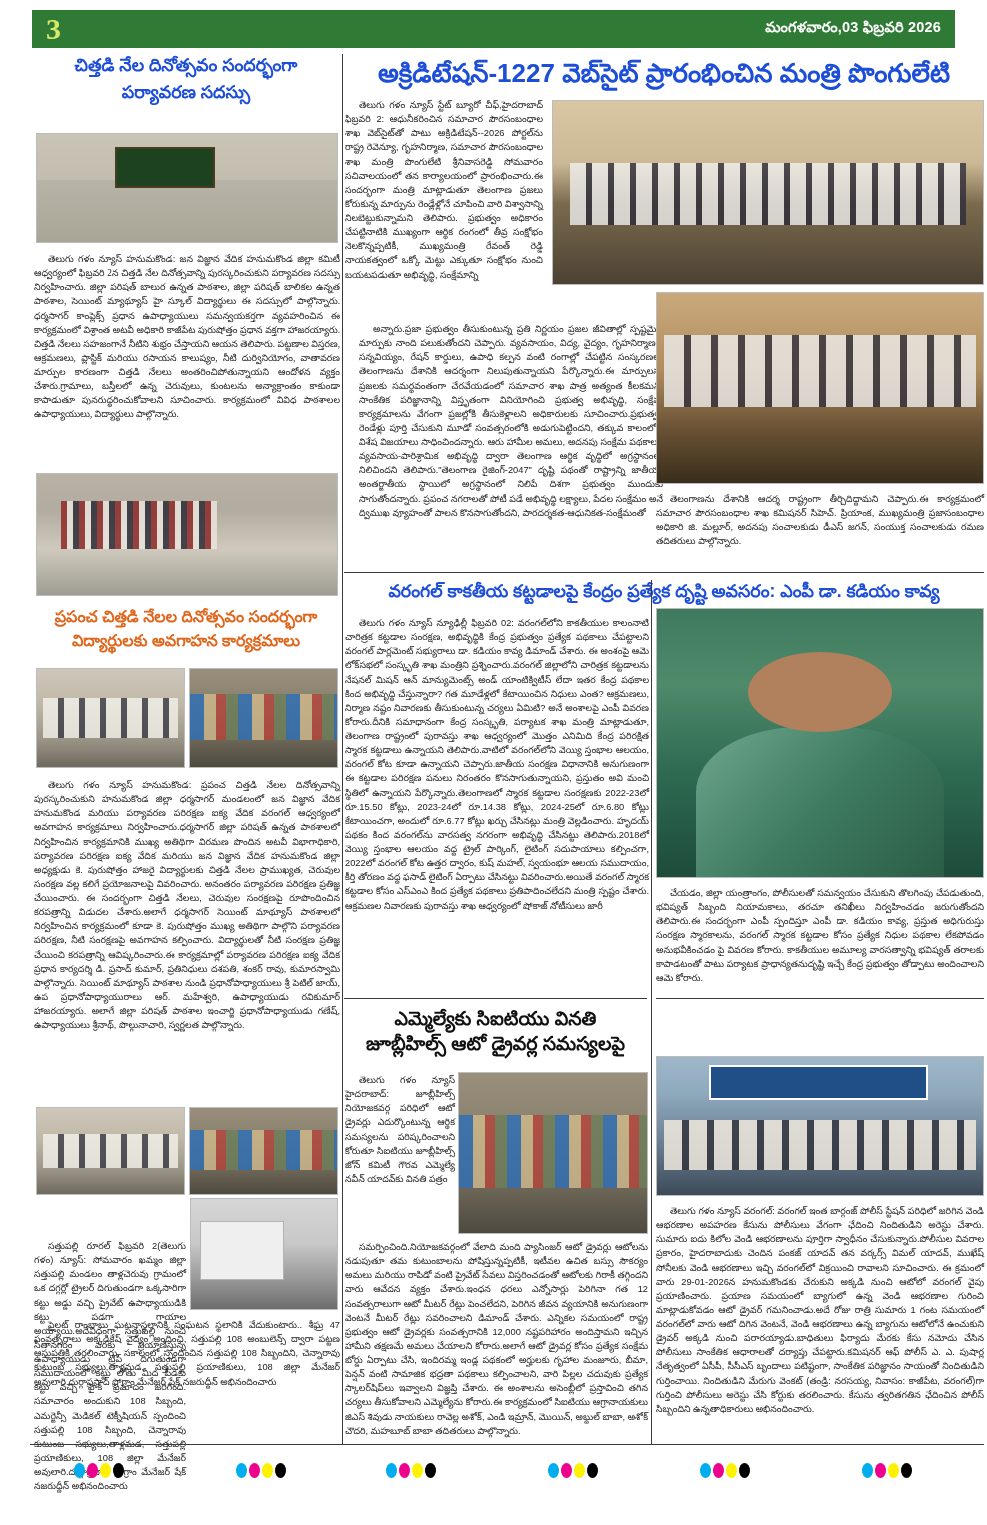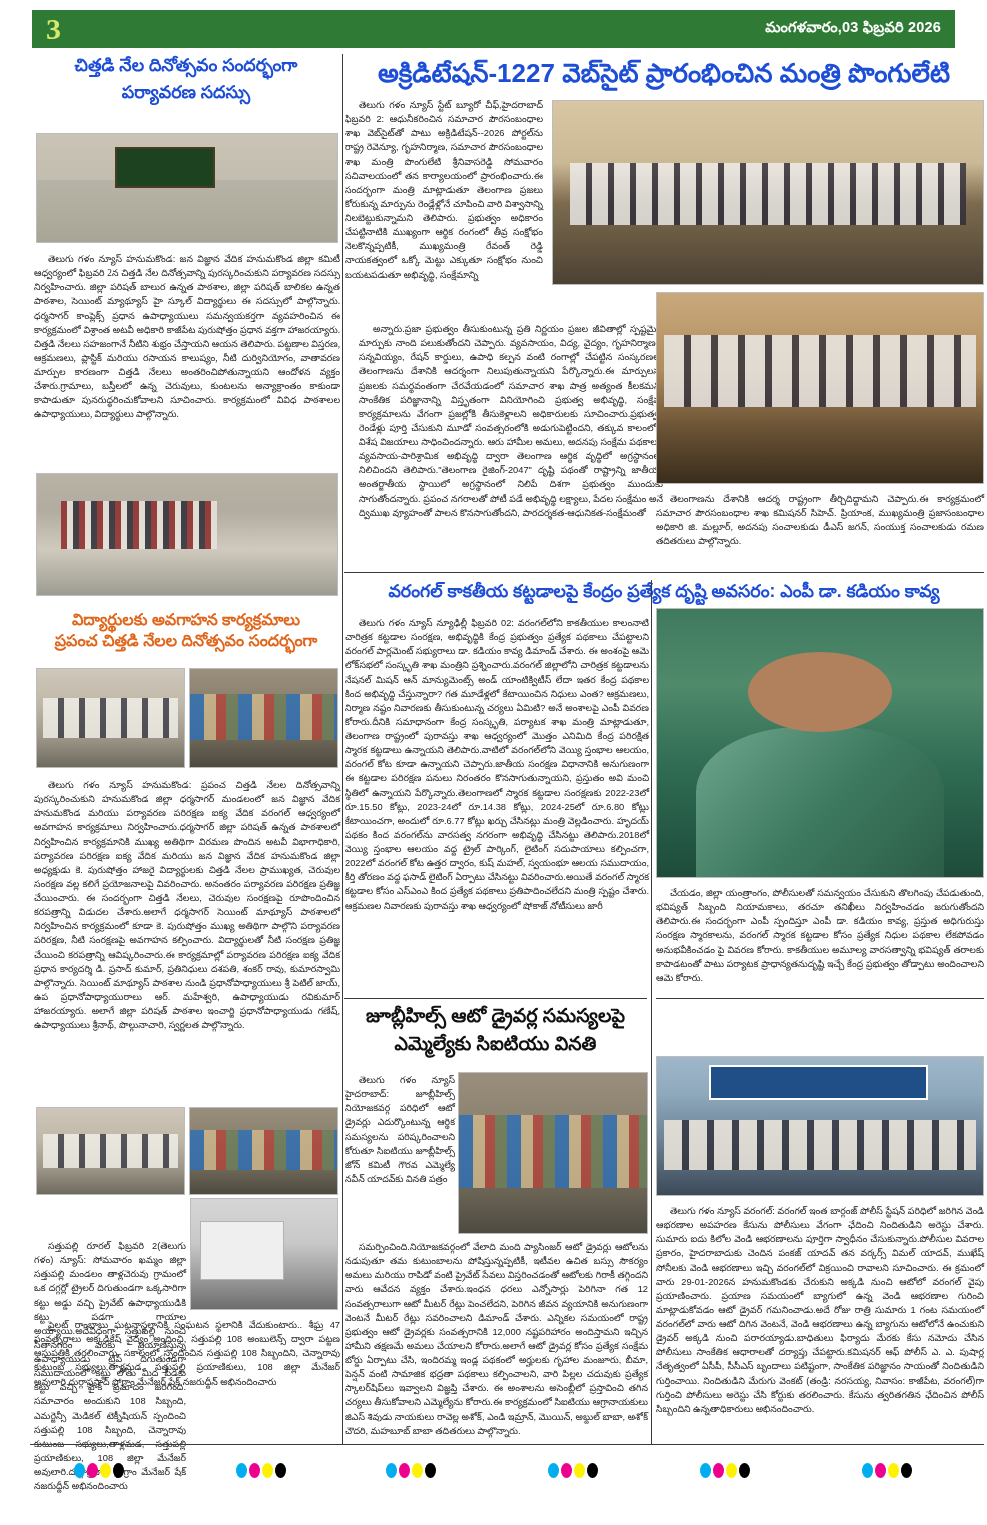--- a/index.html
+++ b/index.html
@@ -168,22 +168,22 @@
   <div class="photo ph-hall" style="position:absolute;left:36px;top:133px;width:302px;height:110px;"></div>
 
   <div class="body-text" style="position:absolute;left:34px;top:252px;width:306px;height:215px;font-family:Liberation Serif, serif;">
     <p>తెలుగు గళం న్యూస్ హనుమకొండ: జన విజ్ఞాన వేదిక హనుమకొండ జిల్లా కమిటీ ఆధ్వర్యంలో ఫిబ్రవరి 2న చిత్తడి నేల దినోత్సవాన్ని పురస్కరించుకుని పర్యావరణ సదస్సు నిర్వహించారు. జిల్లా పరిషత్ బాలుర ఉన్నత పాఠశాల, జిల్లా పరిషత్ బాలికల ఉన్నత పాఠశాల, సెయింట్ మ్యాథ్యూస్ హై స్కూల్ విద్యార్థులు ఈ సదస్సులో పాల్గొన్నారు.
 ధర్మసాగర్ కాంప్లెక్స్ ప్రధాన ఉపాధ్యాయులు సమన్వయకర్తగా వ్యవహరించిన ఈ కార్యక్రమంలో విశ్రాంత అటవీ అధికారి కాజీపేట పురుషోత్తం ప్రధాన వక్తగా హాజరయ్యారు. చిత్తడి నేలలు సహజంగానే నీటిని శుభ్రం చేస్తాయని ఆయన తెలిపారు. పట్టణాల విస్తరణ, ఆక్రమణలు, ప్లాస్టిక్ మరియు రసాయన కాలుష్యం, నీటి దుర్వినియోగం, వాతావరణ మార్పుల కారణంగా చిత్తడి నేలలు అంతరించిపోతున్నాయని ఆందోళన వ్యక్తం చేశారు.గ్రామాలు, బస్తీలలో ఉన్న చెరువులు, కుంటలను అన్యాక్రాంతం కాకుండా కాపాడుతూ పునరుద్ధరించుకోవాలని సూచించారు. కార్యక్రమంలో వివిధ పాఠశాలల ఉపాధ్యాయులు, విద్యార్థులు పాల్గొన్నారు.</p>
   </div>
 
   <div class="photo ph-students" style="position:absolute;left:36px;top:473px;width:302px;height:123px;"></div>
 
   <div style="position:absolute;left:30px;top:606px;width:312px;">
+    <div class="col-head-orange" style="font-size:16px;">ప్రపంచ చిత్తడి నేలల దినోత్సవం సందర్భంగా</div>
     <div class="col-head-orange" style="font-size:16px;margin-top:3px;">విద్యార్థులకు అవగాహన కార్యక్రమాలు</div>
-    <div class="col-head-orange" style="font-size:16px;">ప్రపంచ చిత్తడి నేలల దినోత్సవం సందర్భంగా</div>
   </div>
 
   <div style="position:absolute;left:36px;top:668px;width:302px;height:100px;display:flex;gap:4px;">
     <div class="photo ph-meeting" style="flex:1;height:100%;"></div>
     <div class="photo ph-group" style="flex:1;height:100%;"></div>
   </div>
 
   <div class="body-text" style="position:absolute;left:34px;top:778px;width:306px;height:322px;">
     <p>తెలుగు గళం న్యూస్ హనుమకొండ: ప్రపంచ చిత్తడి నేలల దినోత్సవాన్ని పురస్కరించుకుని హనుమకొండ జిల్లా ధర్మసాగర్ మండలంలో జన విజ్ఞాన వేదిక హనుమకొండ మరియు పర్యావరణ పరిరక్షణ ఐక్య వేదిక వరంగల్ ఆధ్వర్యంలో అవగాహన కార్యక్రమాలు నిర్వహించారు.ధర్మసాగర్ జిల్లా పరిషత్ ఉన్నత పాఠశాలలో నిర్వహించిన కార్యక్రమానికి ముఖ్య అతిథిగా విరమణ పొందిన అటవీ విభాగాధికారి, పర్యావరణ పరిరక్షణ ఐక్య వేదిక మరియు జన విజ్ఞాన వేదిక హనుమకొండ జిల్లా అధ్యక్షుడు కె. పురుషోత్తం హాజరై విద్యార్థులకు చిత్తడి నేలల ప్రాముఖ్యత, చెరువుల సంరక్షణ వల్ల కలిగే ప్రయోజనాలపై వివరించారు. అనంతరం పర్యావరణ పరిరక్షణ ప్రతిజ్ఞ చేయించారు. ఈ సందర్భంగా చిత్తడి నేలలు, చెరువుల సంరక్షణపై రూపొందించిన కరపత్రాన్ని విడుదల చేశారు.అలాగే ధర్మసాగర్ సెయింట్ మాథ్యూస్ పాఠశాలలో నిర్వహించిన కార్యక్రమంలో కూడా కె. పురుషోత్తం ముఖ్య అతిథిగా పాల్గొని పర్యావరణ పరిరక్షణ, నీటి సంరక్షణపై అవగాహన కల్పించారు. విద్యార్థులతో నీటి సంరక్షణ ప్రతిజ్ఞ చేయించి కరపత్రాన్ని ఆవిష్కరించారు.ఈ కార్యక్రమాల్లో పర్యావరణ పరిరక్షణ ఐక్య వేదిక ప్రధాన కార్యదర్శి డి. ప్రసాద్ కుమార్, ప్రతినిధులు దశపతి, శంకర్ రావు, కుమారస్వామి పాల్గొన్నారు. సెయింట్ మాథ్యూస్ పాఠశాల నుండి ప్రధానోపాధ్యాయులు శ్రీ పెటిల్ జాయ్, ఉప ప్రధానోపాధ్యాయురాలు ఆర్. మహేశ్వరి, ఉపాధ్యాయుడు రవికుమార్ హాజరయ్యారు. అలాగే జిల్లా పరిషత్ పాఠశాల ఇంచార్జి ప్రధానోపాధ్యాయుడు గణేష్, ఉపాధ్యాయులు శ్రీనాథ్, పొల్గునాచారి, స్వర్ణలత పాల్గొన్నారు.</p>
   </div>
@@ -236,22 +236,22 @@
   <div class="photo ph-portrait" style="position:absolute;left:656px;top:608px;width:328px;height:270px;"></div>
 
   <div class="body-text" style="position:absolute;left:656px;top:886px;width:328px;height:108px;">
     <p>చేయడం, జిల్లా యంత్రాంగం, పోలీసులతో సమన్వయం చేసుకుని తొలగింపు చేపడుతుంది, భవిష్యత్ సిబ్బంది నియామకాలు, తరచూ తనిఖీలు నిర్వహించడం జరుగుతోందని తెలిపారు.ఈ సందర్భంగా ఎంపీ స్పందిస్తూ ఎంపీ డా. కడియం కావ్య, ప్రస్తుత అధిగురుస్తు సంరక్షణ స్మారకాలను, వరంగల్ స్మారక కట్టడాల కోసం ప్రత్యేక నిధుల పథకాల లేకపోవడం అనుభవీకించడం పై వివరణ కోరారు. కాకతీయుల అమూల్య వారసత్వాన్ని భవిష్యత్ తరాలకు కాపాడటంతో పాటు పర్యాటక ప్రాధాన్యతనుదృష్టి ఇచ్చే కేంద్ర ప్రభుత్వం తోడ్పాటు అందించాలని ఆమె కోరారు.</p>
   </div>
 
   <div class="rule rule-h" style="position:absolute;left:344px;top:998px;width:303px;height:1px;"></div>
   <div class="rule rule-h" style="position:absolute;left:656px;top:998px;width:328px;height:1px;"></div>
 
   <div style="position:absolute;left:344px;top:1004px;width:303px;">
+    <div class="col-head-black" style="font-size:19px;margin-top:3px;">ఎమ్మెల్యేకు సిఐటియు వినతి</div>
     <div class="col-head-black" style="font-size:19px;">జూబ్లీహిల్స్ ఆటో డ్రైవర్ల సమస్యలపై</div>
-    <div class="col-head-black" style="font-size:19px;margin-top:3px;">ఎమ్మెల్యేకు సిఐటియు వినతి</div>
   </div>
 
   <div class="body-text" style="position:absolute;left:345px;top:1073px;width:110px;height:160px;">
     <p>తెలుగు గళం న్యూస్ హైదరాబాద్: జూబ్లీహిల్స్ నియోజకవర్గ పరిధిలో ఆటో డ్రైవర్లు ఎదుర్కొంటున్న ఆర్థిక సమస్యలను పరిష్కరించాలని కోరుతూ సిఐటియు జూబ్లీహిల్స్ జోన్ కమిటీ గౌరవ ఎమ్మెల్యే నవీన్ యాదవ్‌కు వినతి పత్రం</p>
   </div>
 
   <div class="photo ph-group" style="position:absolute;left:458px;top:1072px;width:190px;height:162px;"></div>
 
   <div class="body-text" style="position:absolute;left:345px;top:1240px;width:303px;height:202px;">
     <p>సమర్పించింది.నియోజకవర్గంలో వేలాది మంది ప్యాసింజర్ ఆటో డ్రైవర్లు ఆటోలను నడుపుతూ తమ కుటుంబాలను పోషిస్తున్నప్పటికీ, ఇటీవల ఉచిత బస్సు సౌకర్యం అమలు మరియు రాపిడో వంటి ప్రైవేట్ సేవలు విస్తరించడంతో ఆటోలకు గిరాకీ తగ్గిందని వారు ఆవేదన వ్యక్తం చేశారు.ఇంధన ధరలు ఎన్నోసార్లు పెరిగినా గత 12 సంవత్సరాలుగా ఆటో మీటర్ రేట్లు పెంచలేదని, పెరిగిన జీవన వ్యయానికి అనుగుణంగా వెంటనే మీటర్ రేట్లు సవరించాలని డిమాండ్ చేశారు. ఎన్నికల సమయంలో రాష్ట్ర ప్రభుత్వం ఆటో డ్రైవర్లకు సంవత్సరానికి 12,000 నష్టపరిహారం అందిస్తామని ఇచ్చిన హామీని తక్షణమే అమలు చేయాలని కోరారు.అలాగే ఆటో డ్రైవర్ల కోసం ప్రత్యేక సంక్షేమ బోర్డు ఏర్పాటు చేసి, ఇందిరమ్మ ఇండ్ల పథకంలో అర్హులకు గృహాల మంజూరు, బీమా, పెన్షన్ వంటి సామాజిక భద్రతా పథకాలు కల్పించాలని, వారి పిల్లల చదువుకు ప్రత్యేక స్కాలర్‌షిప్‌లు ఇవ్వాలని విజ్ఞప్తి చేశారు. ఈ అంశాలను అసెంబ్లీలో ప్రస్తావించి తగిన చర్యలు తీసుకోవాలని ఎమ్మెల్యేను కోరారు.ఈ కార్యక్రమంలో సిఐటియు ఆగ్రానాయకులు జిఎస్ శివుడు నాయకులు రావెల్ల అశోక్, ఎండి ఇమ్రాన్, మొయిన్, అబ్దుల్ బాబా, అశోక్ చౌదరి, మహబూబ్ బాబా తదితరులు పాల్గొన్నారు.</p>

